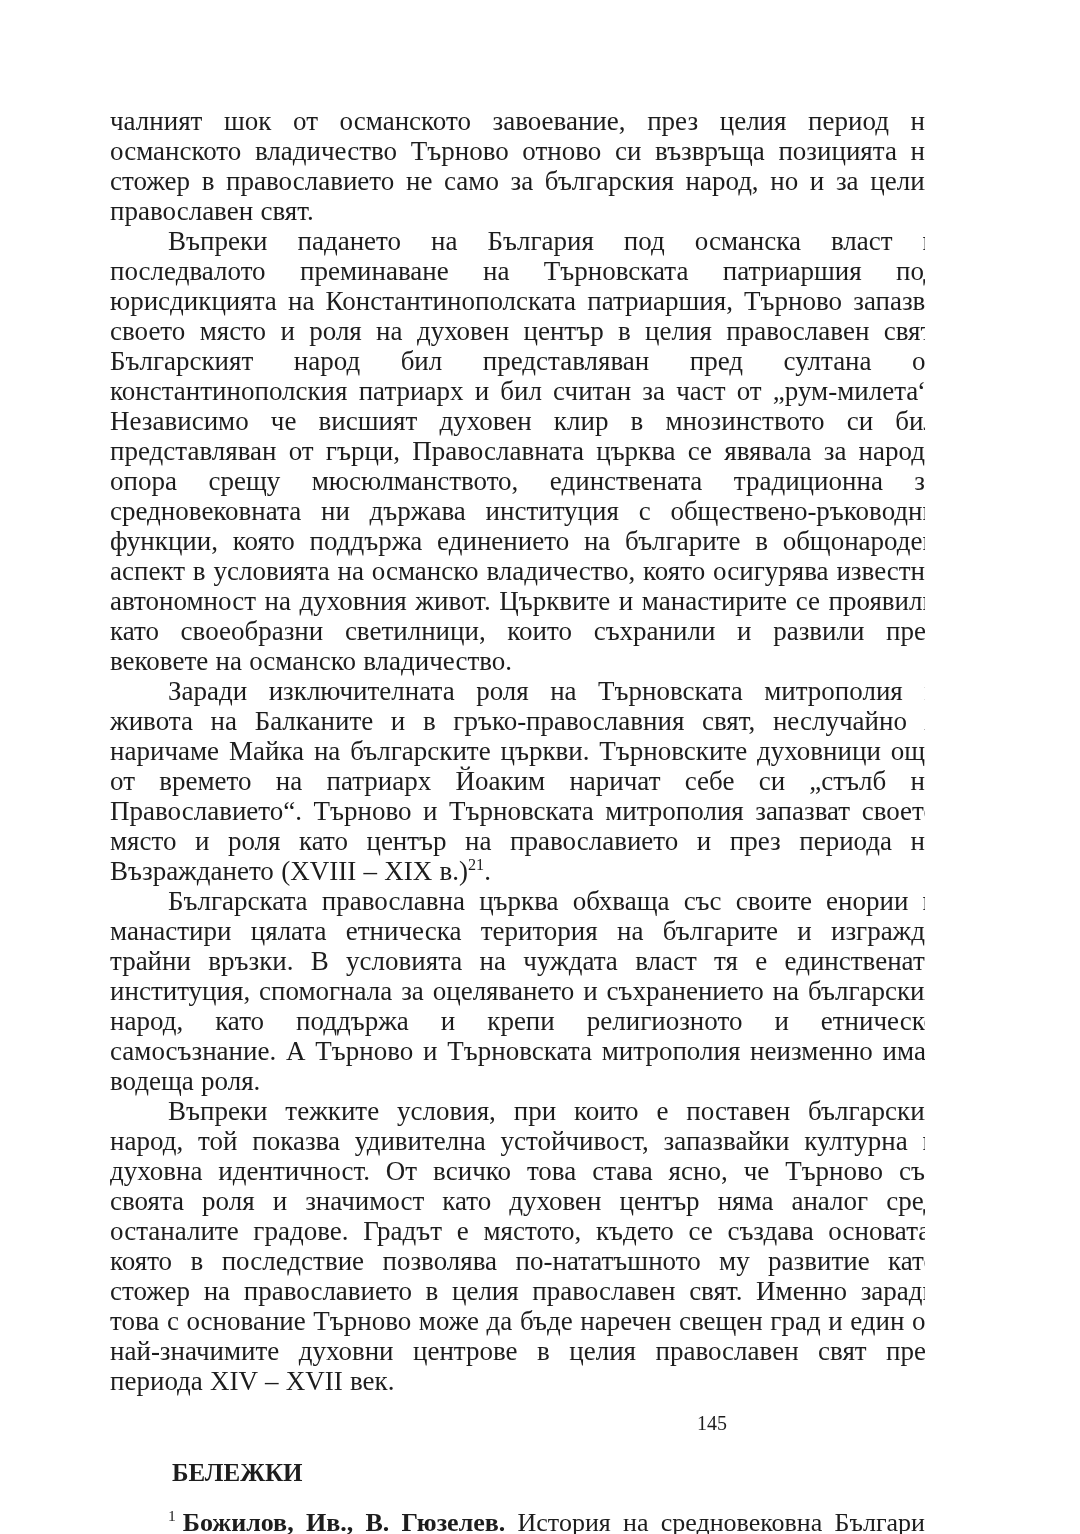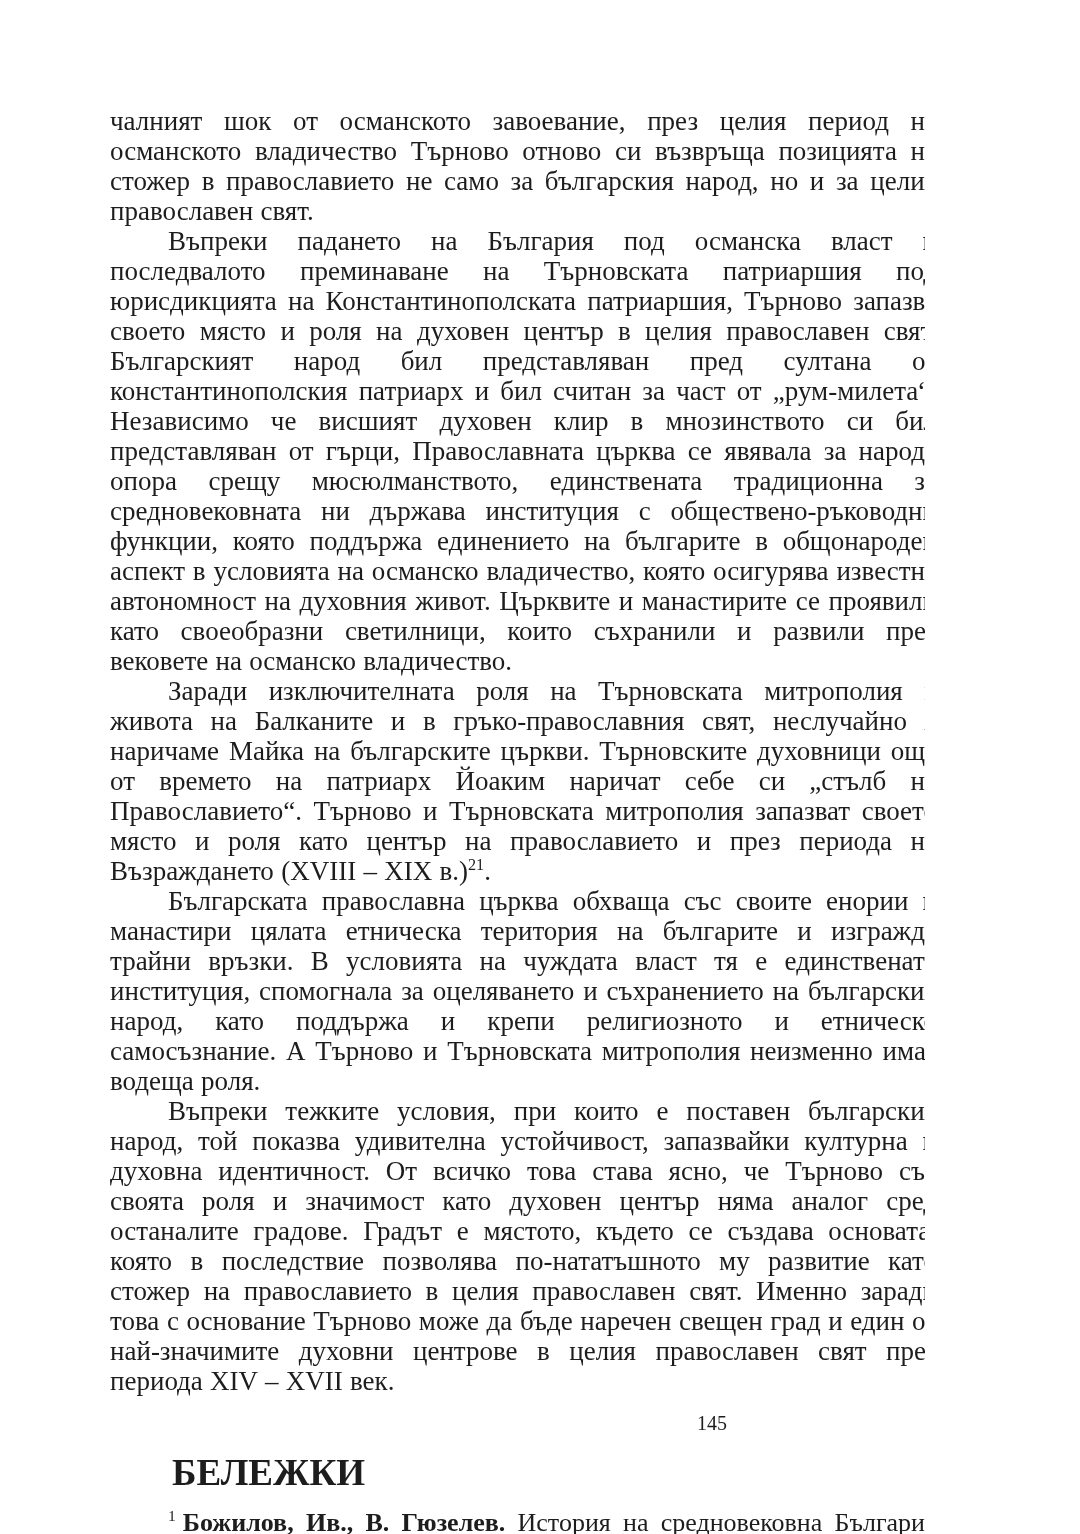--- a/index.html
+++ b/index.html
@@ -34,21 +34,21 @@
     text-indent: 0;
   }
   sup {
     font-size: 0.6em;
     line-height: 0;
     vertical-align: super;
   }
   .notes-heading {
     margin: 60px 0 18px 0;
     padding-left: 62px;
-    font-size: 37px;
+    font-size: 25px;
     line-height: 34px;
     font-weight: bold;
     text-align: left;
     text-indent: 0;
   }
   .footnote {
     margin: 0;
     font-size: 26px;
     line-height: 30px;
     text-align: justify;

